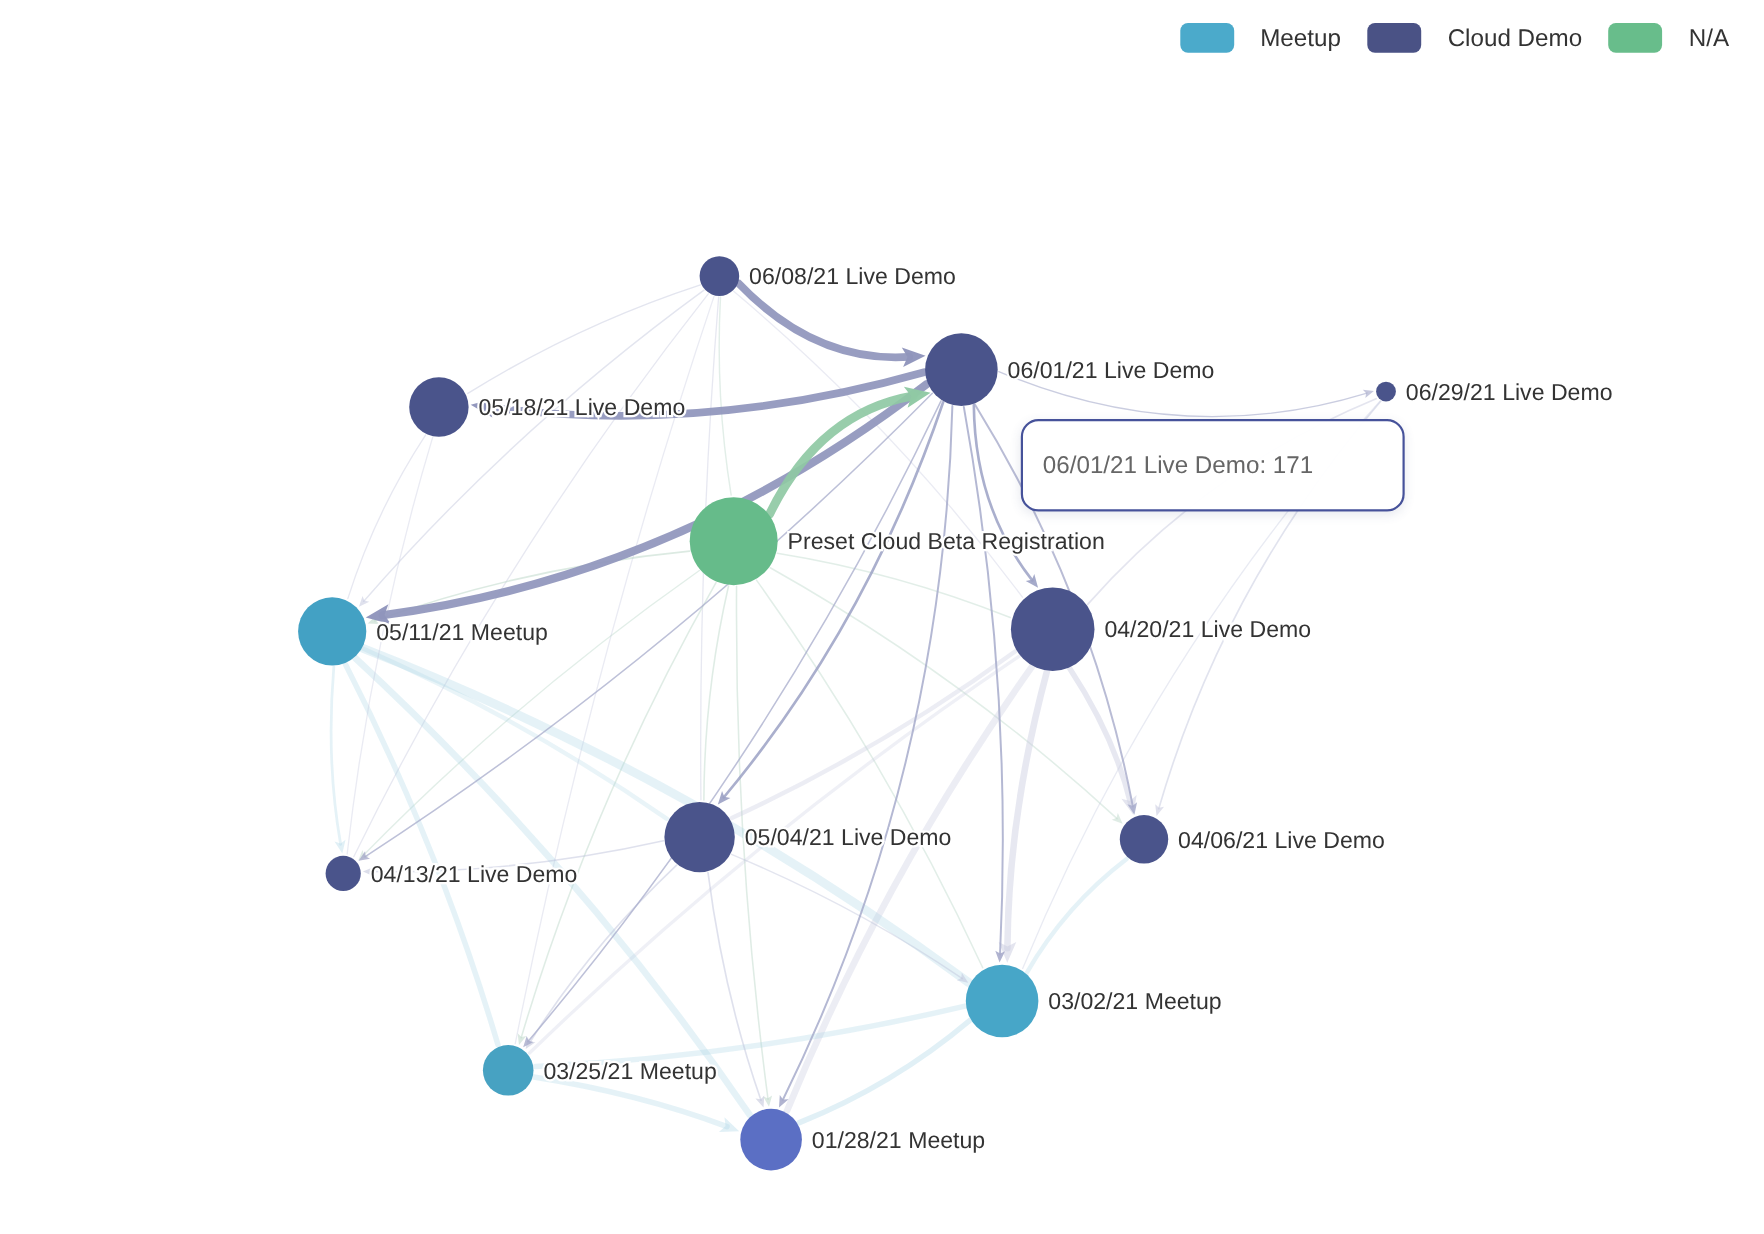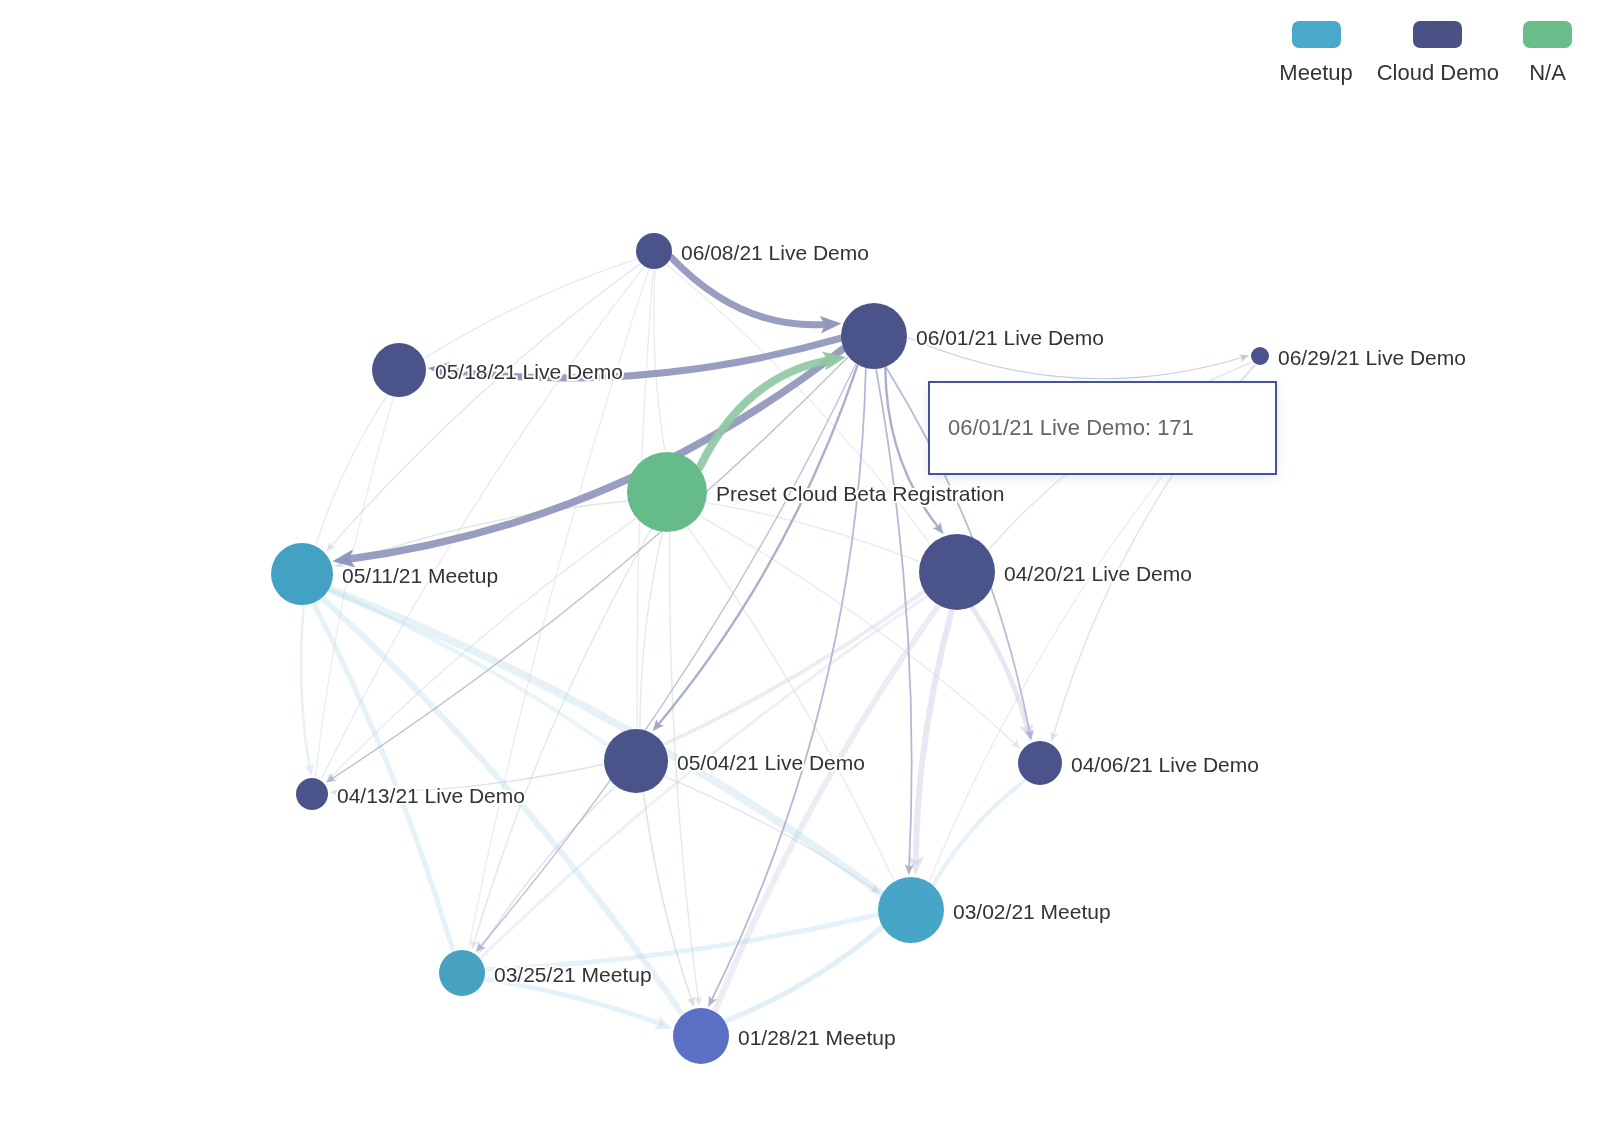--- a/index.html
+++ b/index.html
@@ -2,25 +2,25 @@
 <html><head>
 <meta charset="utf-8">
 <style>
   html,body{margin:0;padding:0;background:#ffffff;}
   body{width:1604px;height:1122px;position:relative;overflow:hidden;
        font-family:"Liberation Sans", sans-serif;}
   #graph-svg{position:absolute;left:0;top:0;width:1604px;height:1122px;}
   .nlabel{font-family:"Liberation Sans", sans-serif;font-size:21px;fill:#333333;
           stroke:#ffffff;stroke-width:4px;paint-order:stroke;dominant-baseline:central;}
   #legend{position:absolute;top:21px;right:32px;display:flex;align-items:center;gap:24px;}
-  .legend-item{display:flex;align-items:center;gap:12px;cursor:pointer;flex-direction:column;}
+  .legend-item{display:flex;align-items:center;gap:24px;cursor:pointer;}
   .legend-swatch{width:49px;height:27px;border-radius:7px;display:inline-block;}
   .legend-label{font-size:22px;color:#333333;}
-  #tooltip{position:absolute;left:928px;top:381px;width:349px;height:94px;box-sizing:border-box;
-           background:rgba(255,255,255,0.96);border:2px solid #46529A;border-radius:0;
+  #tooltip{position:absolute;left:928px;top:381px;width:349px;height:84px;box-sizing:border-box;
+           background:rgba(255,255,255,0.96);border:2px solid #46529A;border-radius:16px;
            display:flex;align-items:center;padding-left:18px;
            box-shadow:0 3px 10px rgba(60,70,120,0.12);z-index:5;}
   #tooltip span{font-size:22px;color:#666666;white-space:nowrap;}
 </style>
 </head>
 <body>
 
 <svg id="graph-svg" viewBox="0 0 1604 1122">
     <path d="M 636.8 259.0 Q 525.1 295.6 425.3 357.7" fill="none" stroke="#B9BDD6" stroke-width="1.3" stroke-opacity="0.4" stroke-linecap="round"></path>
     <path d="M 655.0 270.0 Q 650.2 360.5 664.7 450.1" fill="none" stroke="#BFD9CB" stroke-width="1.3" stroke-opacity="0.45" stroke-linecap="round"></path>

